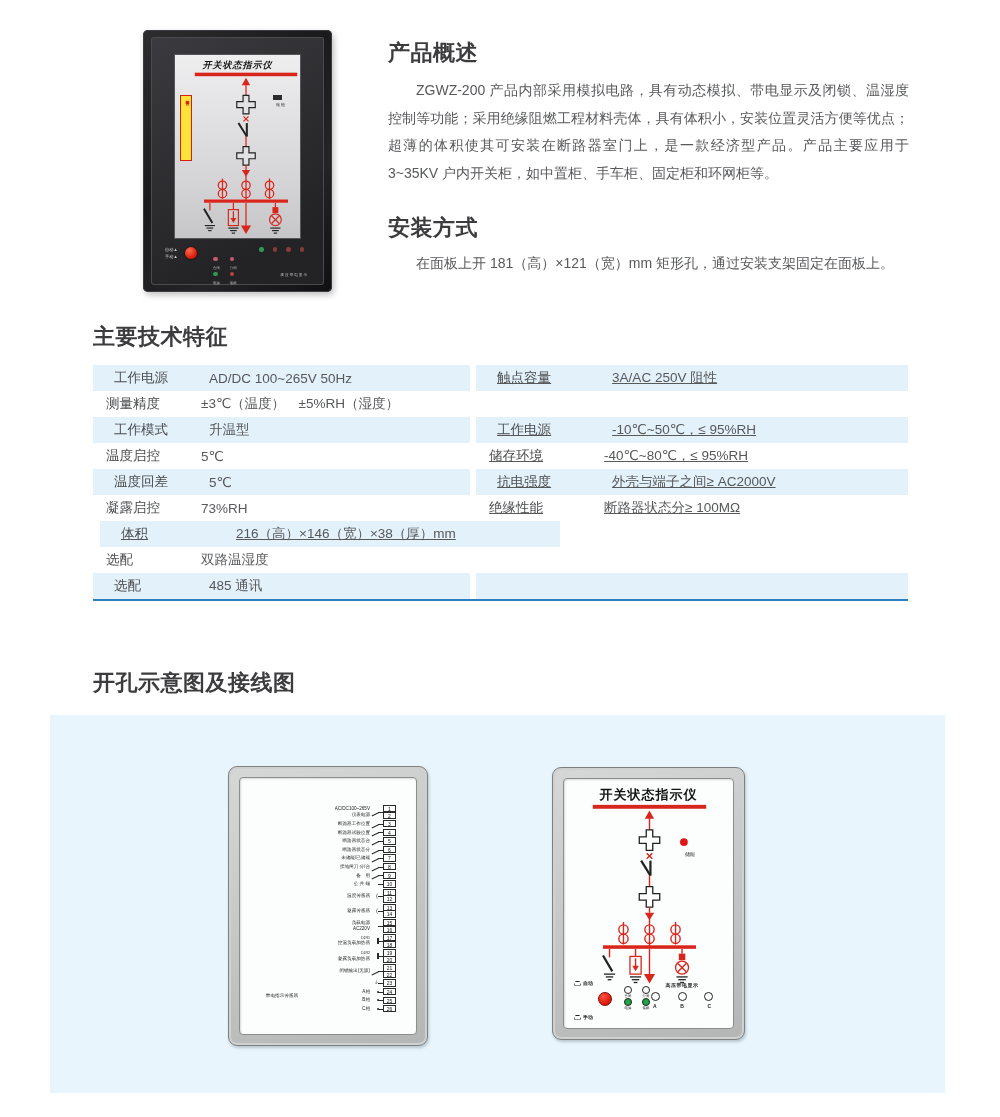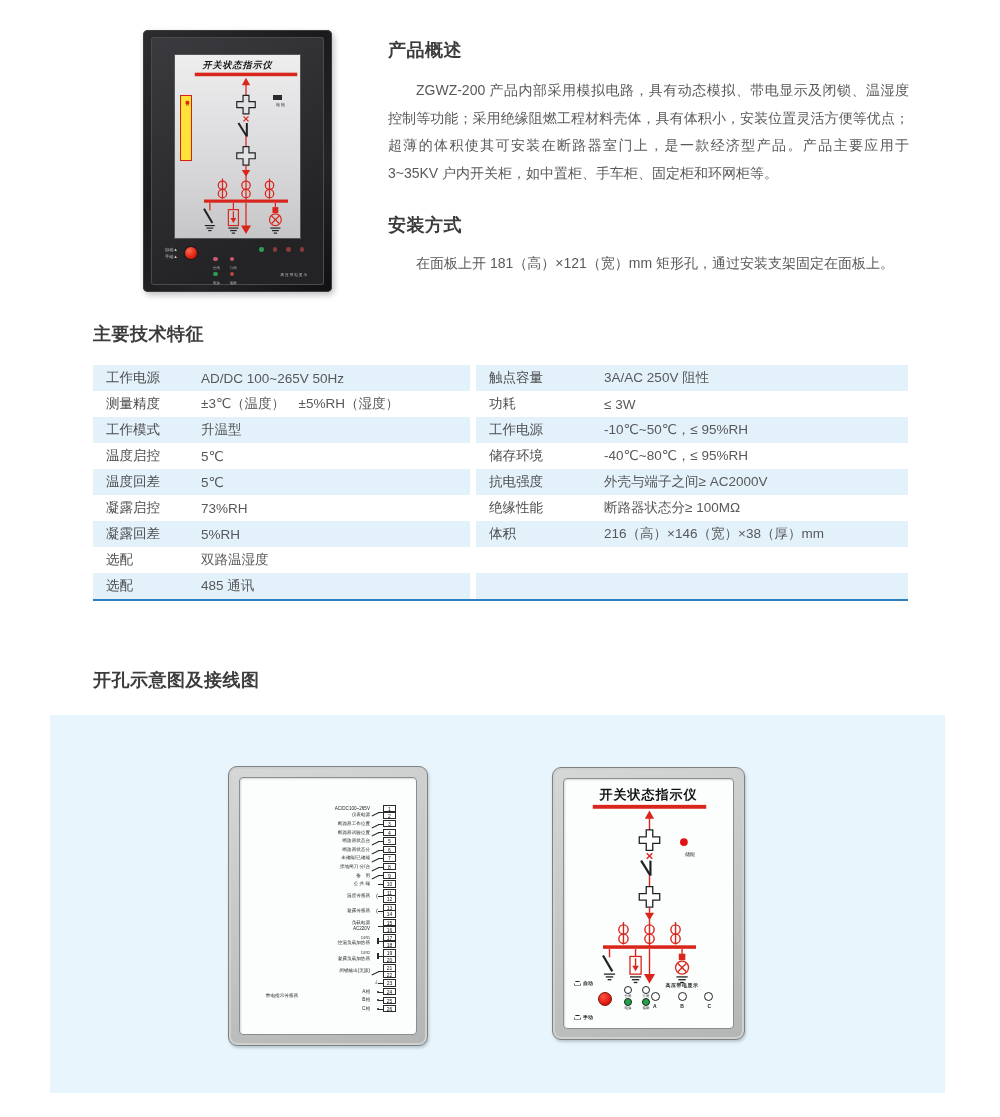--- a/index.html
+++ b/index.html
@@ -12,21 +12,21 @@
     --head:#3c3c3e;
   }
   *{margin:0;padding:0;box-sizing:border-box;}
   html,body{width:1000px;}
   body{
     position:relative;width:1000px;height:1117px;background:#ffffff;
     font-family:"Liberation Sans","DejaVu Sans",sans-serif;color:var(--txt);
     overflow:hidden;
   }
   .abs{position:absolute;}
-  .h1{font-size:18px;font-weight:bold;color:var(--head);letter-spacing:.5px;}
+  .h1{font-size:22px;font-weight:bold;color:var(--head);letter-spacing:.5px;}
   .para{font-size:14px;line-height:27.5px;text-indent:2em;color:var(--txt);text-align:justify;}
 
   
   .photo{left:143px;top:30px;width:189px;height:262px;background:linear-gradient(135deg,#2d2d30 0%,#1a1a1c 40%,#242427 70%,#101012 100%);border-radius:5px;box-shadow:inset 0 0 0 1px #3c3c40, 2px 3px 6px rgba(0,0,0,.25);}
   .photo-face{position:absolute;left:8px;top:7px;right:8px;bottom:7px;background:linear-gradient(150deg,#3b3b3f,#232326 80%);border-radius:3px;box-shadow:inset 0 0 0 1px #4a4a4f;}
   .screen{position:absolute;left:23px;top:17px;right:23px;bottom:46px;background:linear-gradient(180deg,#eeeeef 0%,#d4d4d7 70%,#c6c6c9 100%);border:1px solid #55555a;}
   .screen-title{position:absolute;top:4px;left:0;right:0;text-align:center;font-family:"Liberation Serif","DejaVu Serif",serif;font-weight:bold;font-style:italic;font-size:9px;color:#151515;letter-spacing:1px;white-space:nowrap;}
   .screen .mimic{position:absolute;left:8px;top:16px;width:126px;height:168px;}
   .warn-sticker{position:absolute;left:5px;top:40px;width:12px;height:66px;background:#ffe23a;border:1px solid #d42015;padding-top:1px;text-align:center;}
   .warn-sticker .wt{font-size:4px;color:#d42015;font-weight:bold;writing-mode:vertical-rl;letter-spacing:1px;line-height:12px;}
@@ -36,23 +36,23 @@
   .ctrl-left{position:absolute;left:2px;top:3px;font-size:4.2px;line-height:7px;color:#cfcfcf;}
   .btn-red{position:absolute;left:22px;top:4px;width:12px;height:12px;border-radius:50%;background:radial-gradient(circle at 35% 30%,#ff6a4e,#d41708 70%);box-shadow:0 0 2px #000;}
   .led{width:4.5px;height:4.5px;border-radius:50%;display:inline-block;}
   .led-row{position:absolute;display:flex;gap:10px;}
   .led-lab{font-size:3.4px;color:#bdbdbd;text-align:center;margin-top:1px;}
   .hv-lab{position:absolute;right:4px;bottom:0;font-size:3.6px;color:#c3c3c3;letter-spacing:1px;}
 
   
   .spec-row{display:flex;height:26px;font-size:13.5px;}
   .spec-row .half{display:flex;align-items:center;background:#fff;}
-  .spec-row.alt .half{background:var(--row-blue);}
+  .spec-row.alt .half{background:var(--row-blue);padding-left:8px;}
   .half.l{width:401px;}
-  .half.r{width:460px;}
+  .half.r{width:460px;text-decoration:underline;}
   .gutter{width:7px;background:#fff;}
   .cell.lab{width:108px;padding-left:13px;color:#4c4d4f;flex:none;}
   .half.r .cell.lab{width:128px;}
   .cell.val{color:#57585a;}
   #specs-table{border-bottom:2px solid var(--line-blue);}
 
   
   .blue-panel{left:50px;top:715px;width:895px;height:378px;background:var(--panel-blue);}
   .device{position:absolute;background:linear-gradient(160deg,#d6d8d7,#b4b6b5);border:1px solid #7e8180;border-radius:9px;box-shadow:inset 0 0 0 2px #cfd1d0, 1px 2px 3px rgba(90,110,120,.35);}
   .device-inner{position:absolute;left:10px;top:10px;right:10px;bottom:10px;background:#fcfdfd;border:1px solid #8b8e8d;border-radius:4px;box-shadow:inset 1px 1px 2px rgba(0,0,0,.15);}
@@ -211,24 +211,20 @@
         <div class="cell lab">触点容量</div>
         <div class="cell val">3A/AC 250V 阻性</div>
       </div>
     </div>
     <div class="spec-row">
       <div class="half l">
         <div class="cell lab">测量精度</div>
         <div class="cell val">±3℃（温度）　±5%RH（湿度）</div>
       </div>
       <div class="gutter"></div>
-      <div class="half r">
-        <div class="cell lab">功耗</div>
-        <div class="cell val">≤ 3W</div>
-      </div>
     </div>
     <div class="spec-row alt">
       <div class="half l">
         <div class="cell lab">工作模式</div>
         <div class="cell val">升温型</div>
       </div>
       <div class="gutter"></div>
       <div class="half r">
         <div class="cell lab">工作电源</div>
         <div class="cell val">-10℃~50℃，≤ 95%RH</div>
@@ -261,24 +257,20 @@
         <div class="cell lab">凝露启控</div>
         <div class="cell val">73%RH</div>
       </div>
       <div class="gutter"></div>
       <div class="half r">
         <div class="cell lab">绝缘性能</div>
         <div class="cell val">断路器状态分≥ 100MΩ</div>
       </div>
     </div>
     <div class="spec-row alt">
-      <div class="half l">
-        <div class="cell lab">凝露回差</div>
-        <div class="cell val">5%RH</div>
-      </div>
       <div class="gutter"></div>
       <div class="half r">
         <div class="cell lab">体积</div>
         <div class="cell val">216（高）×146（宽）×38（厚）mm</div>
       </div>
     </div>
     <div class="spec-row">
       <div class="half l">
         <div class="cell lab">选配</div>
         <div class="cell val">双路温湿度</div>

